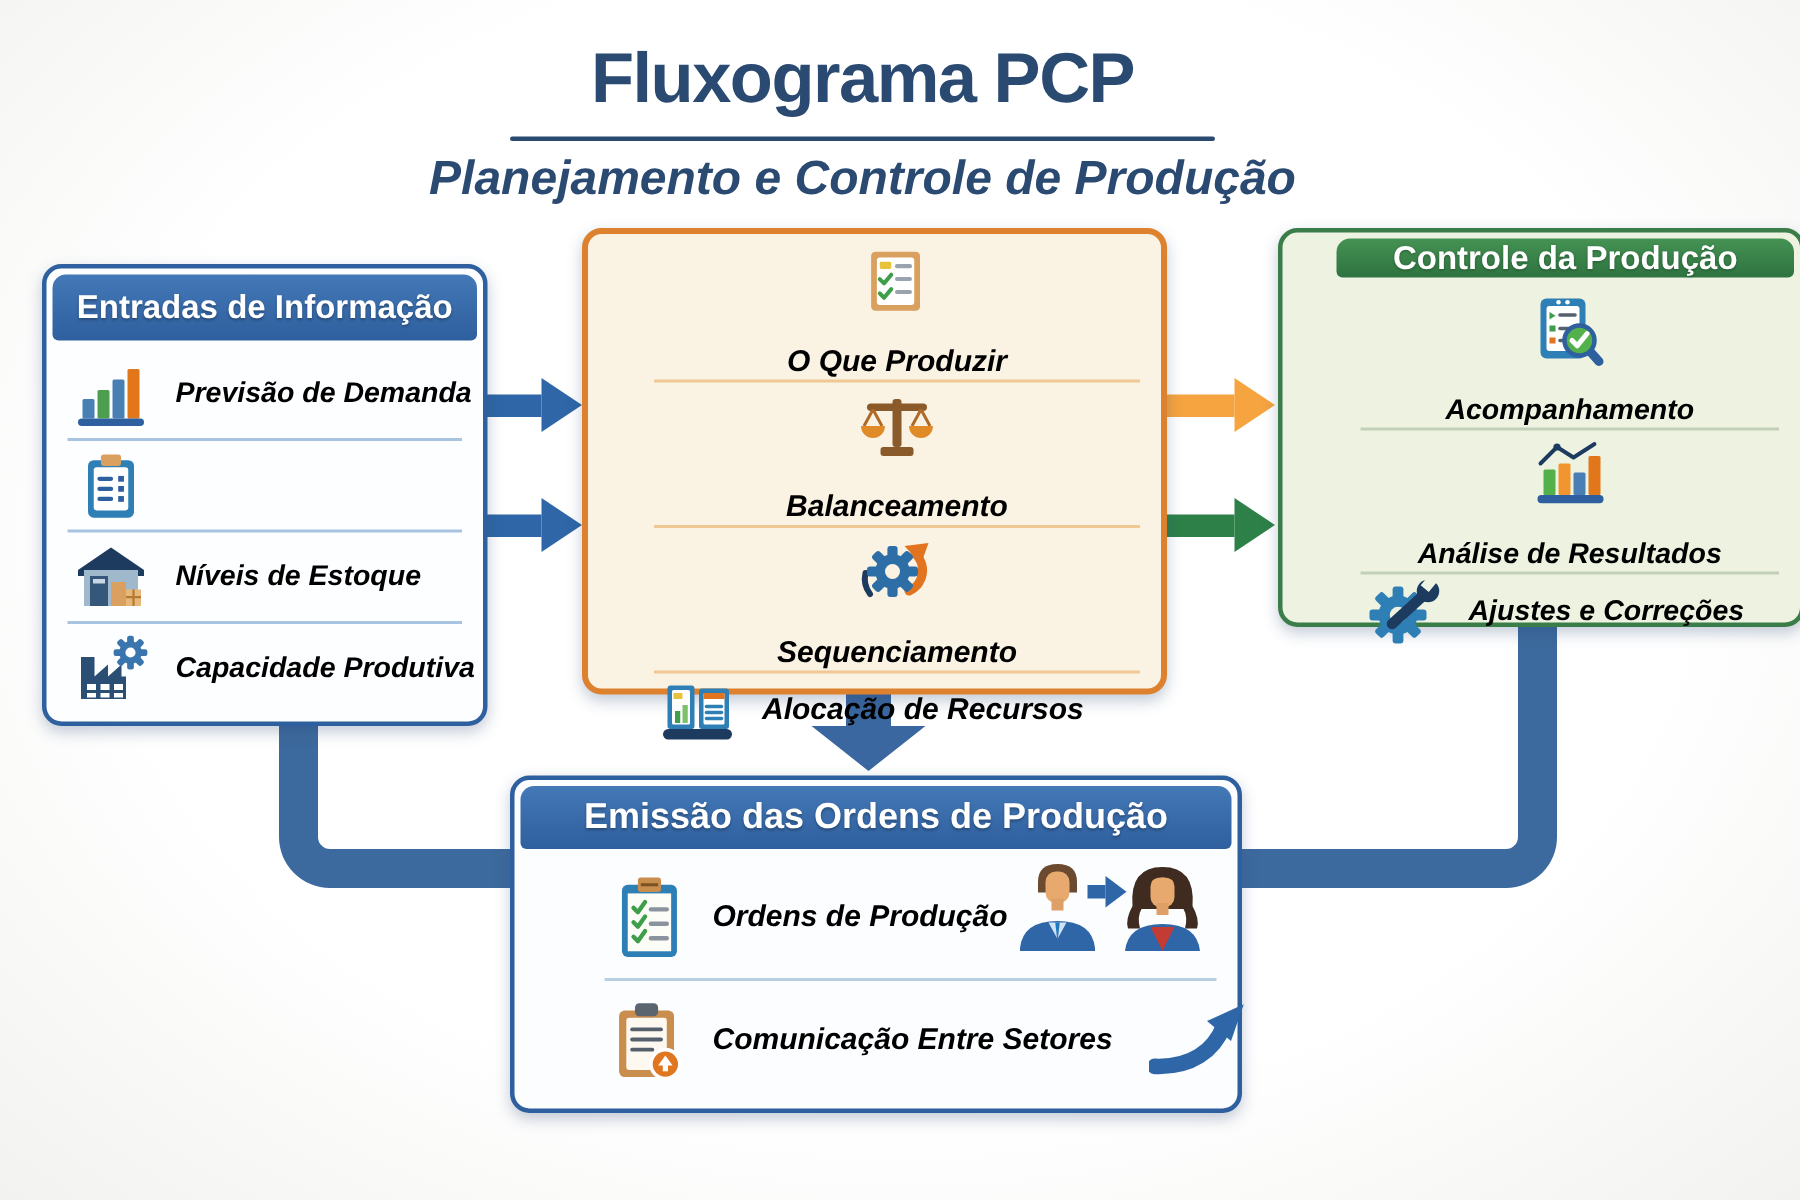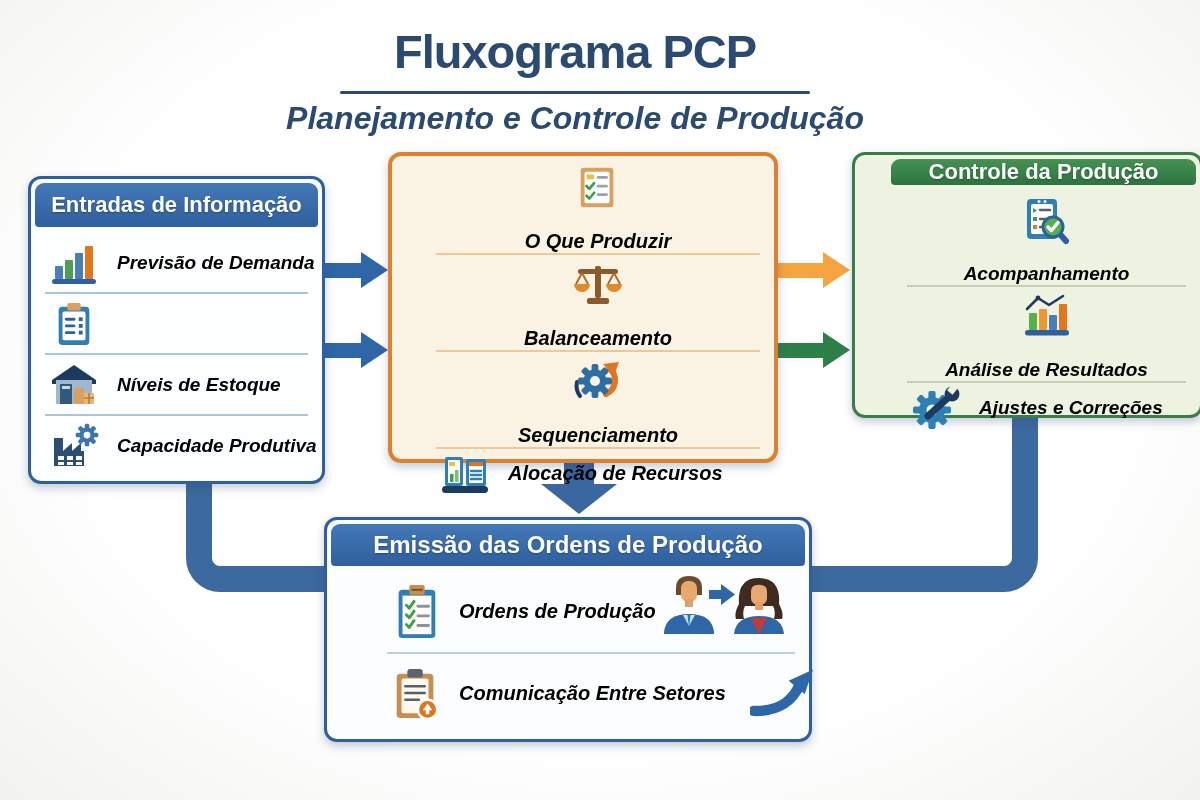--- a/index.html
+++ b/index.html
@@ -44,21 +44,21 @@
   .box.planejamento .hdr{height:44px;font-size:24px;background:linear-gradient(#f0993d,#e07f28);}
   .box.planejamento .rows{padding-left:44px;}
   .box.planejamento .row:not(:last-child){border-bottom:2px solid #f0c893;flex-direction:column;}
   .box.planejamento .lbl{font-size:20px;}
   
   .box.controle{left:852px;top:152px;width:313px;height:260px;border:3px solid #3b7d49;background:#edf3e0;padding-left:32px;}
   .box.controle .hdr{height:42px;font-size:22px;background:linear-gradient(#459253,#2e7340);}
   .box.controle .rows{padding-left:20px;}
   .box.controle .row:not(:last-child){border-bottom:2px solid #c3cfb8;flex-direction:column;}
   
-  .box.emissao{left:324px;top:517px;width:482px;height:219px;border:3px solid #2e5f9e;background:#fbfdff;}
+  .box.emissao{left:340px;top:517px;width:482px;height:219px;border:3px solid #2e5f9e;background:#fbfdff;}
   .box.emissao .hdr{height:42px;font-size:24px;background:linear-gradient(#4478b6,#2e5f9e);}
   .box.emissao .rows{padding-left:60px;}
   .box.emissao .row:not(:last-child){border-bottom:2px solid #b9cfe4;}
   .box.emissao .lbl{font-size:20px;}
   .people-wrap{position:absolute;right:22px;top:52px;}
   .curve-wrap{margin-left:10px;display:flex;align-items:flex-end;}
 </style>
 </head>
 <body>
 

